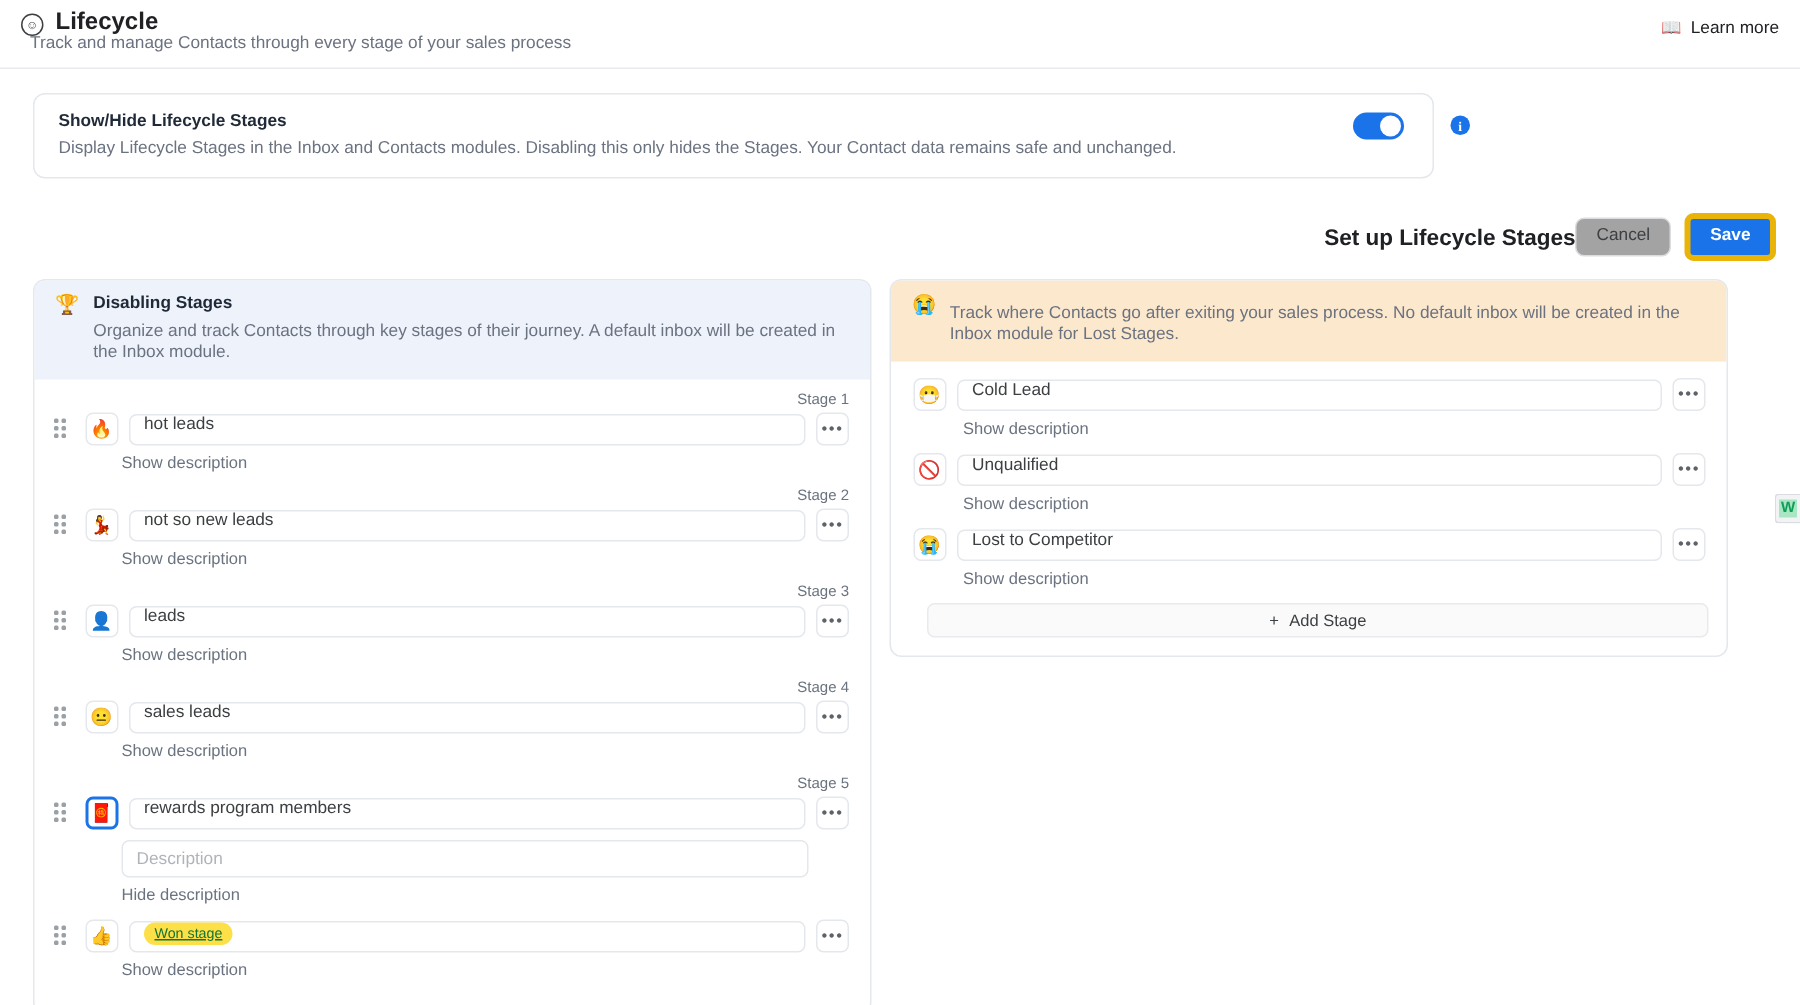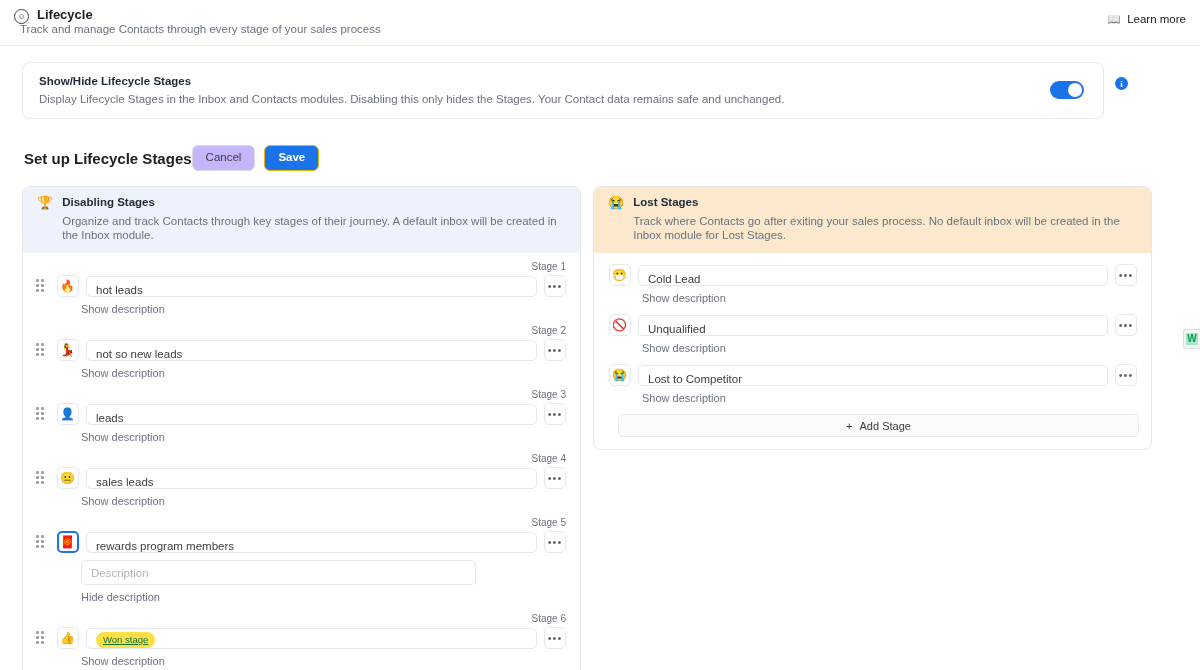--- a/index.html
+++ b/index.html
@@ -22,37 +22,37 @@
     position:relative;
   }
   .ph-left{ display:flex; align-items:flex-start; gap:8px; }
   .lifecycle-icon{
     width:15px;height:15px;border-radius:50%;
     border:1.4px solid #3c4043;
     display:flex;align-items:center;justify-content:center;
     font-size:8px;color:#3c4043;margin-top:2px;flex:none;
     line-height:1;
   }
-  .ph-title{ font-size:13px; font-weight:700; color:#202124; line-height:15px;}
+  .ph-title{ font-size:16px; font-weight:700; color:#202124; line-height:15px;}
   .ph-sub{ font-size:11.5px; color:#6b7280; margin-top:6px; margin-left:6px;
            position:absolute; top:17px; left:14px;}
   .learn-more{
     position:absolute; right:14px; top:13px;
     display:flex; align-items:center; gap:6px;
     font-size:11.5px; color:#202124; cursor:pointer;
   }
   .book-icon{ font-size:11px; line-height:1; }
 
   
   .showhide-wrap{ padding:16px 16px 0 22px; position:relative;}
   .showhide-card{
     border:1px solid #e4e7ec; border-radius:8px;
     background:#fff; padding:12px 16px 13px 16px;
-    width:1082px; position:relative;
-    display:flex; align-items:center; justify-content:space-between;
+    width:934px; position:relative;
+    display:flex; justify-content:space-between;
   }
   .sh-title{ font-size:11.5px; font-weight:700; color:#1f2937; }
   .sh-desc{ font-size:11.5px; color:#6b7280; margin-top:6px; }
   .toggle{
     width:34px;height:18px;border-radius:10px;background:#1a73e8;
     position:relative; cursor:pointer; flex:none; margin-right:3px;
   }
   .toggle .knob{
     position:absolute; top:2px; right:2px;
     width:14px;height:14px;border-radius:50%;background:#fff;
@@ -60,31 +60,31 @@
   .info-icon{
     position:absolute; right:-25px; top:14px;
     width:13px;height:13px;border-radius:50%;
     background:#1a73e8;color:#fff;font-size:9px;font-weight:700;
     display:flex;align-items:center;justify-content:center;
     cursor:pointer; font-family:"Liberation Serif", serif;
   }
 
   
   .setup-row{
-    display:flex; align-items:center; justify-content:flex-start;
+    display:flex; align-items:center; justify-content:flex-end;
     padding:0 16px 0 24px; margin-top:24px; height:30px;
   }
   .setup-title{ font-size:15px; font-weight:700; color:#202124; }
   .setup-actions{ display:flex; gap:9px; align-items:center; }
   .btn{
     font-size:11.5px; border-radius:6px; padding:6px 13px;
     cursor:pointer; line-height:1; font-family:"Liberation Sans", sans-serif;
   }
-  .btn-cancel{ background:#c4b5fd;border:1px solid #dadce0;color:#3c4043;}
-  .btn-save{ background:#1a73e8;border:1px solid #eab308;color:#fff;font-weight:700;}
+  .btn-cancel{ background:#a3a3a3;border:1px solid #dadce0;color:#3c4043;}
+  .btn-save{ background:#1a73e8;border:4px solid #eab308;color:#fff;font-weight:700;}
 
   
   .panels{ display:flex; gap:12px; padding:13px 16px 0 22px; align-items:flex-start;}
   .panel{
     border:1px solid #e4e7ec; border-radius:8px; background:#fff;
     overflow:hidden;
   }
   .panel-left{ width:559px; }
   .panel-right{ width:559px; }
   .panel-head{ padding:9px 14px 11px 14px; display:flex; gap:9px; align-items:flex-start;}
@@ -110,39 +110,39 @@
   .emoji-btn{
     width:22px;height:22px;border:1px solid #e4e7ec;border-radius:5px;
     background:#fff;display:flex;align-items:center;justify-content:center;
     font-size:12px;flex:none;cursor:pointer;
   }
   .emoji-btn.focused{ border:2px solid #1a73e8; }
   .stage-input{
     flex:1; height:21px; border:1px solid #e4e7ec; border-radius:5px;
     background:#fff; font-size:11.5px; color:#3c4043;
     padding:0 9px; font-family:"Liberation Sans", sans-serif;
-    display:flex; align-items:flex-end; position:relative;
+    display:flex; align-items:flex-start; position:relative;
   }
   .stage-input .val{ flex:1; }
   .won-badge{
     background:#fde047; color:#137333; font-size:9.5px;
     border-radius:9px; padding:3px 7px; line-height:1; margin-right:12px;text-decoration:underline;
   }
   .kebab{
     width:22px;height:22px;border:1px solid #e4e7ec;border-radius:5px;
     background:#fff; display:flex;align-items:center;justify-content:center;
     font-size:11px;color:#5f6368;cursor:pointer;flex:none;letter-spacing:1px;
   }
   .desc-toggle{
     font-size:11px;color:#6b7280;margin-left:48px;margin-top:6px;
     margin-bottom:8px;cursor:pointer;display:inline-block;
   }
   .desc-input{
     margin-left:48px; margin-top:7px;
-    height:25px; width:395px;
+    height:25px; width:458px;
     border:1px solid #e4e7ec; border-radius:5px; background:#fff;
     display:flex; align-items:center; padding:0 9px;
     font-size:11.5px; color:#b0b4ba;
   }
   .add-stage{
     margin:6px 0 0 24px; width:521px; height:23px;
     border:1px solid #e8eaed; border-radius:5px; background:#fafafa;
     display:flex; align-items:center; justify-content:center;
     font-size:11px; color:#3c4043; cursor:pointer; gap:7px;
   }
@@ -281,21 +281,21 @@
               <i></i>
             </div>
             <div class="emoji-btn focused">🧧</div>
             <div class="stage-input">
               <span class="val">rewards program members</span>
             </div>
             <div class="kebab">•••</div>
           </div><div class="desc-input">
             <span>Description</span>
           </div><div class="desc-toggle">Hide description</div></div>
-        <div class="stage"><div class="stage-label">Stage 6</div><div class="stage-main">
+        <div class="stage"><div class="stage-main">
             <div class="drag-handle">
               <i></i>
               <i></i>
               <i></i>
               <i></i>
               <i></i>
               <i></i>
             </div>
             <div class="emoji-btn">👍</div>
             <div class="stage-input">
@@ -303,21 +303,20 @@
             </div>
             <div class="kebab">•••</div>
           </div><div class="desc-toggle">Show description</div></div>
       </div>
   </div>
 
   <div class="panel panel-right">
     <div class="panel-head head-peach">
       <div class="panel-emoji">😭</div>
       <div>
-        <div class="panel-h-title">Lost Stages</div>
         <div class="panel-h-desc">Track where Contacts go after exiting your sales process. No default inbox will be created in the Inbox module for Lost Stages.</div>
       </div>
     </div>
     <div class="panel-body panel-body-right" id="lost-body">
         <div class="stage stage-right"><div class="stage-main">
             <div class="emoji-btn">😷</div>
             <div class="stage-input">
               <span class="val">Cold Lead</span>
             </div>
             <div class="kebab">•••</div>

